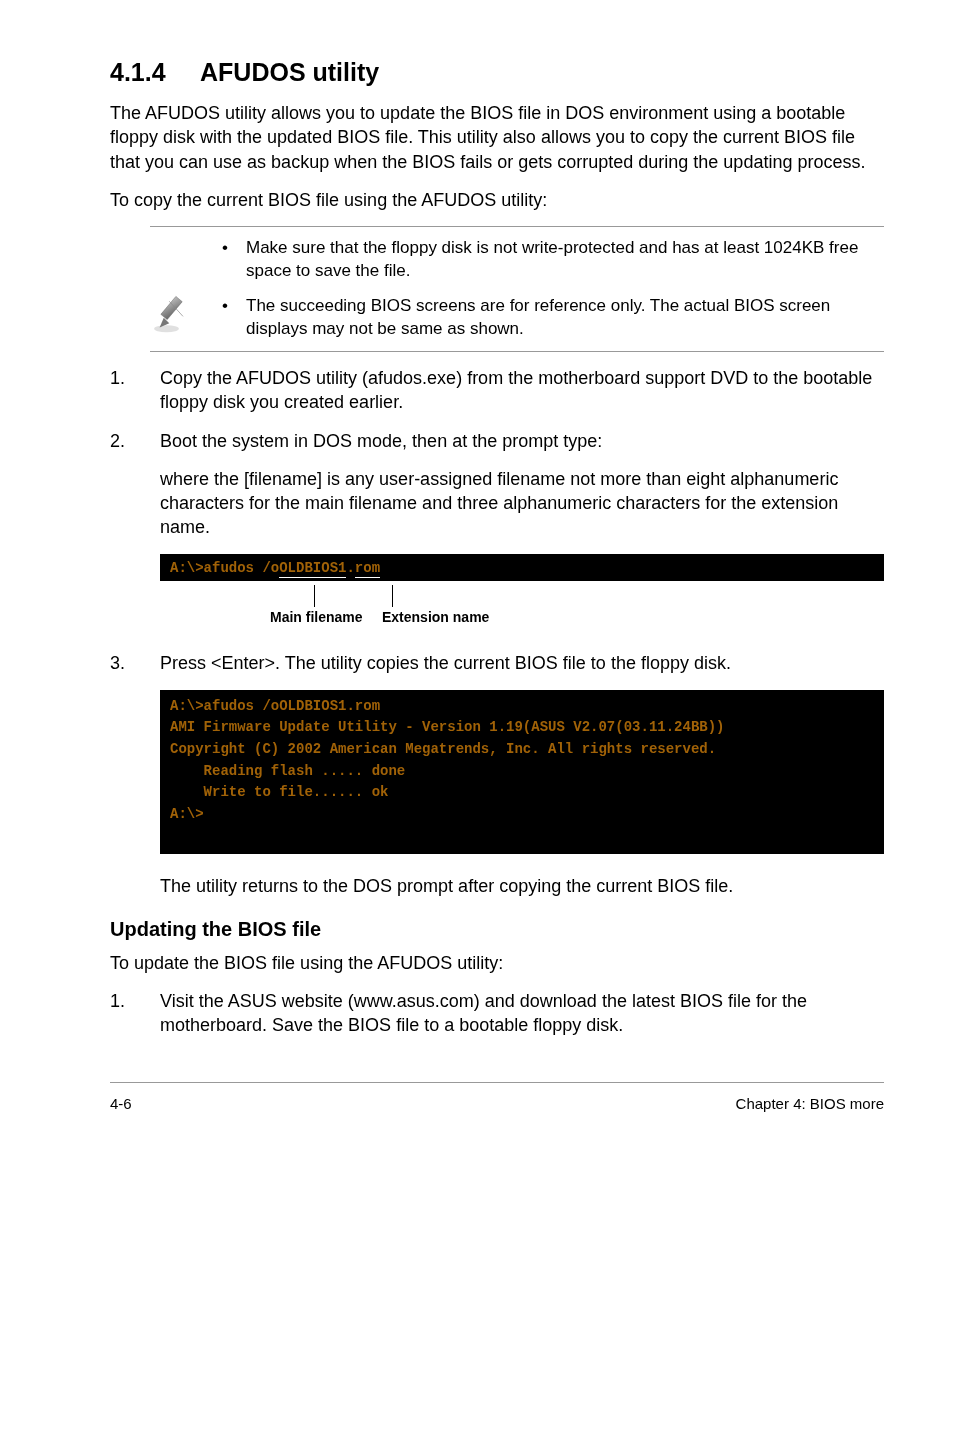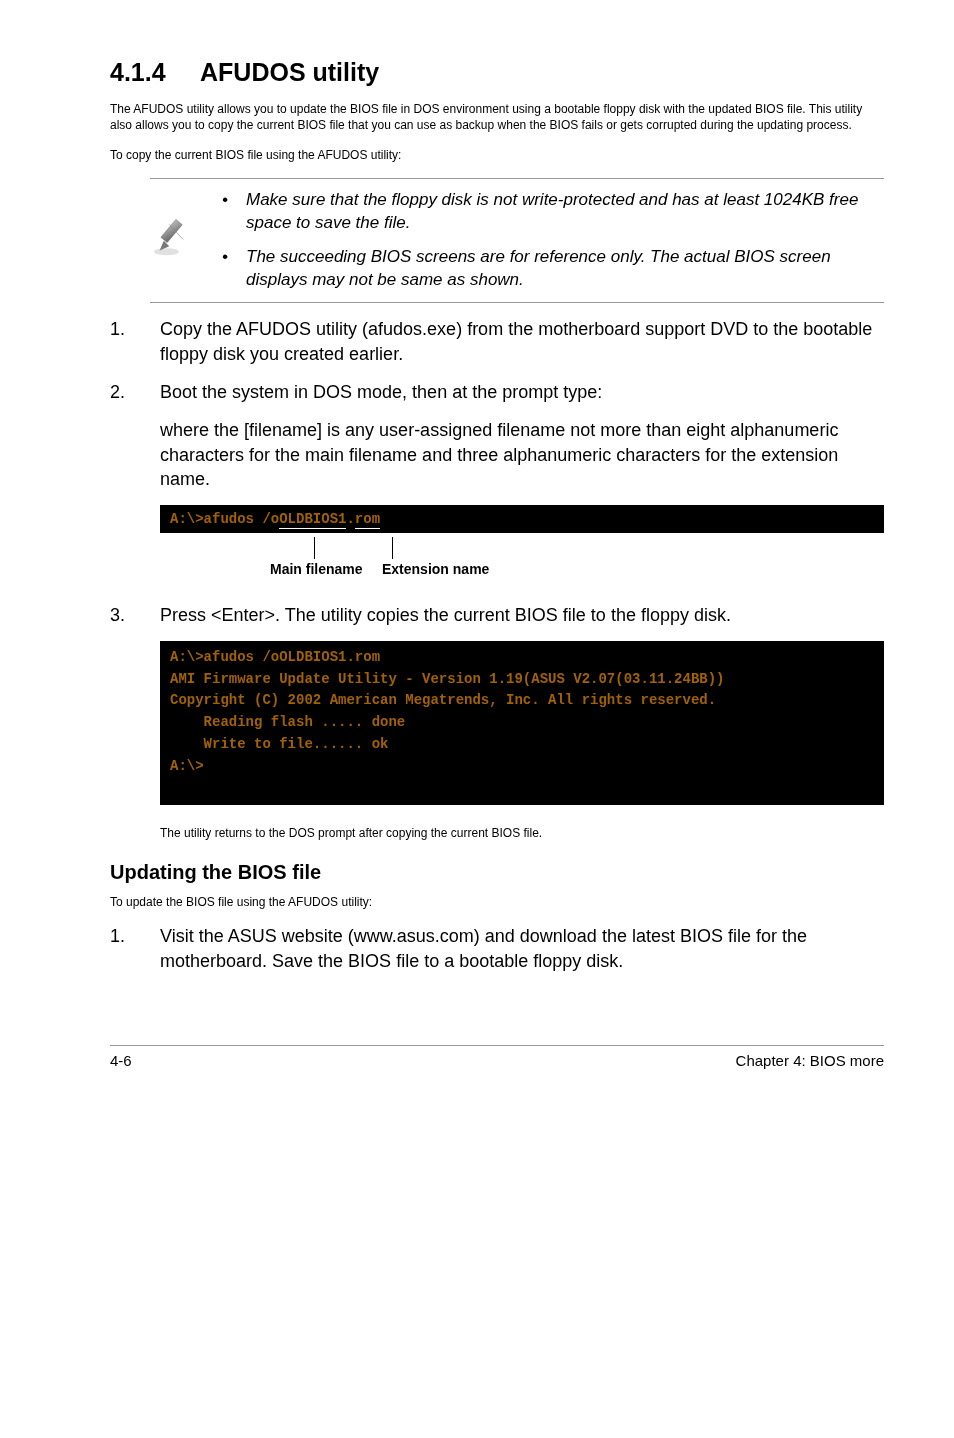--- a/index.html
+++ b/index.html
@@ -17,37 +17,36 @@
   h2 {
     font-size: 25px;
     font-weight: bold;
     margin: 0 0 14px 0;
   }
   .section-num {
     display: inline-block;
     width: 90px;
   }
   p.body {
-    font-size: 12px;
+    font-size: 18px;
     line-height: 1.35;
     margin: 0 0 14px 0;
   }
   h3 {
     font-size: 20px;
     font-weight: bold;
     margin: 20px 0 10px 0;
   }
   .note-block {
     display: flex;
-    align-items: center;
+    align-items: flex-end;
     margin: 14px 0 14px 40px;
     padding: 10px 0;
     border-top: 1px solid #999;
     border-bottom: 1px solid #999;
-    font-style: italic;
   }
   .note-icon {
     width: 48px;
     flex-shrink: 0;
   }
   .note-icon svg {
     width: 44px;
     height: 44px;
   }
   .note-content {
@@ -135,23 +134,23 @@
   .annot-label {
     position: absolute;
     font-size: 14px;
     font-weight: bold;
     top: 24px;
   }
   .footer {
     display: flex;
     justify-content: space-between;
     font-size: 15px;
-    margin-top: 72px;
+    margin-top: 44px;
     border-top: 1px solid #999;
-    padding-top: 6px;
+    padding-top: 12px;
     gap: 24px;
   }
 </style>
 </head>
 <body>
 
 <div class="page">
 
   <h2>
     <span class="section-num">4.1.4</span><span>AFUDOS utility</span>

